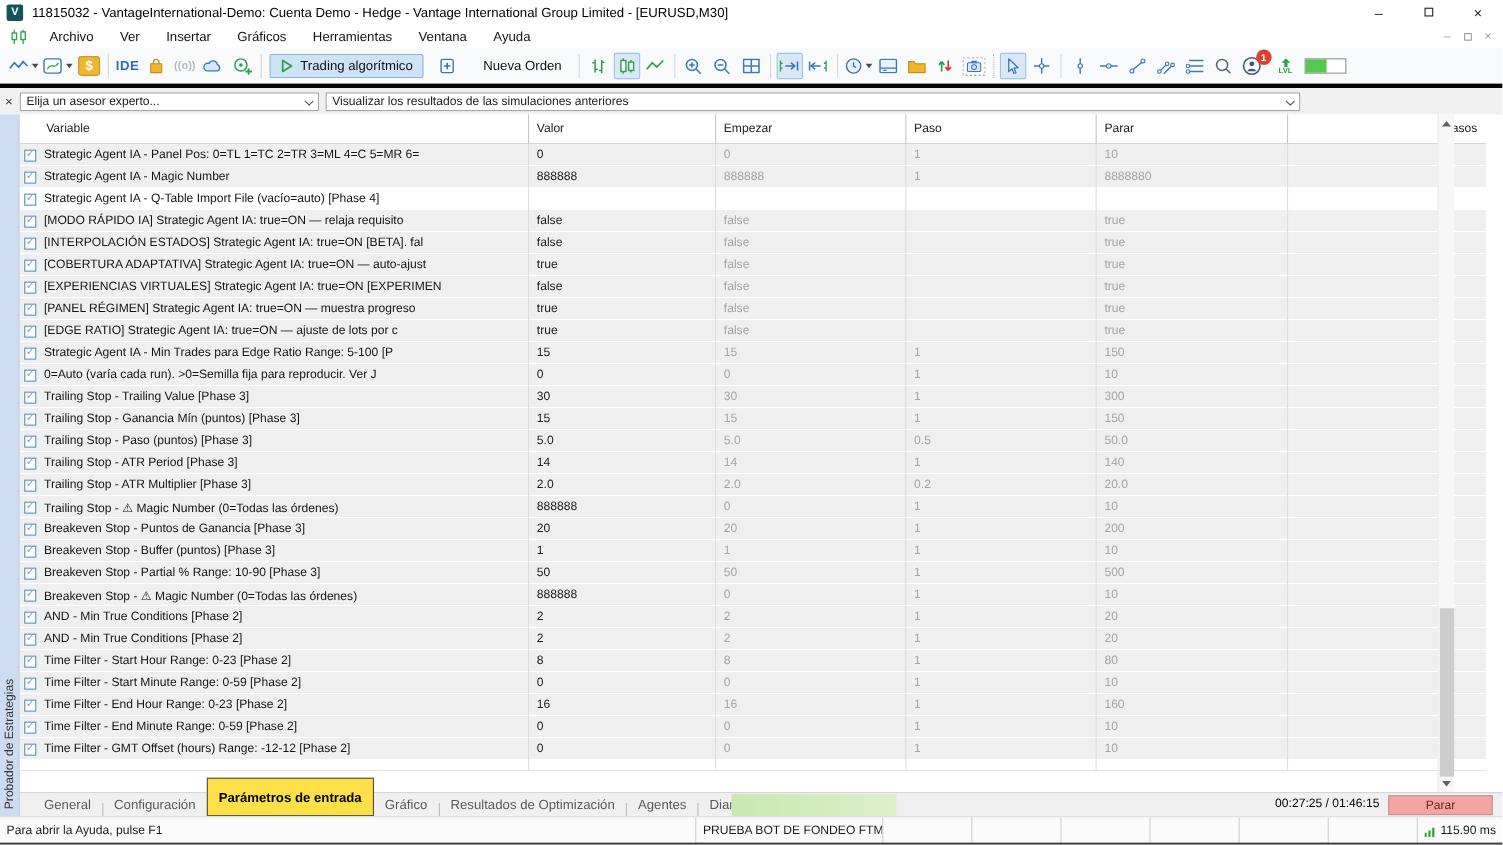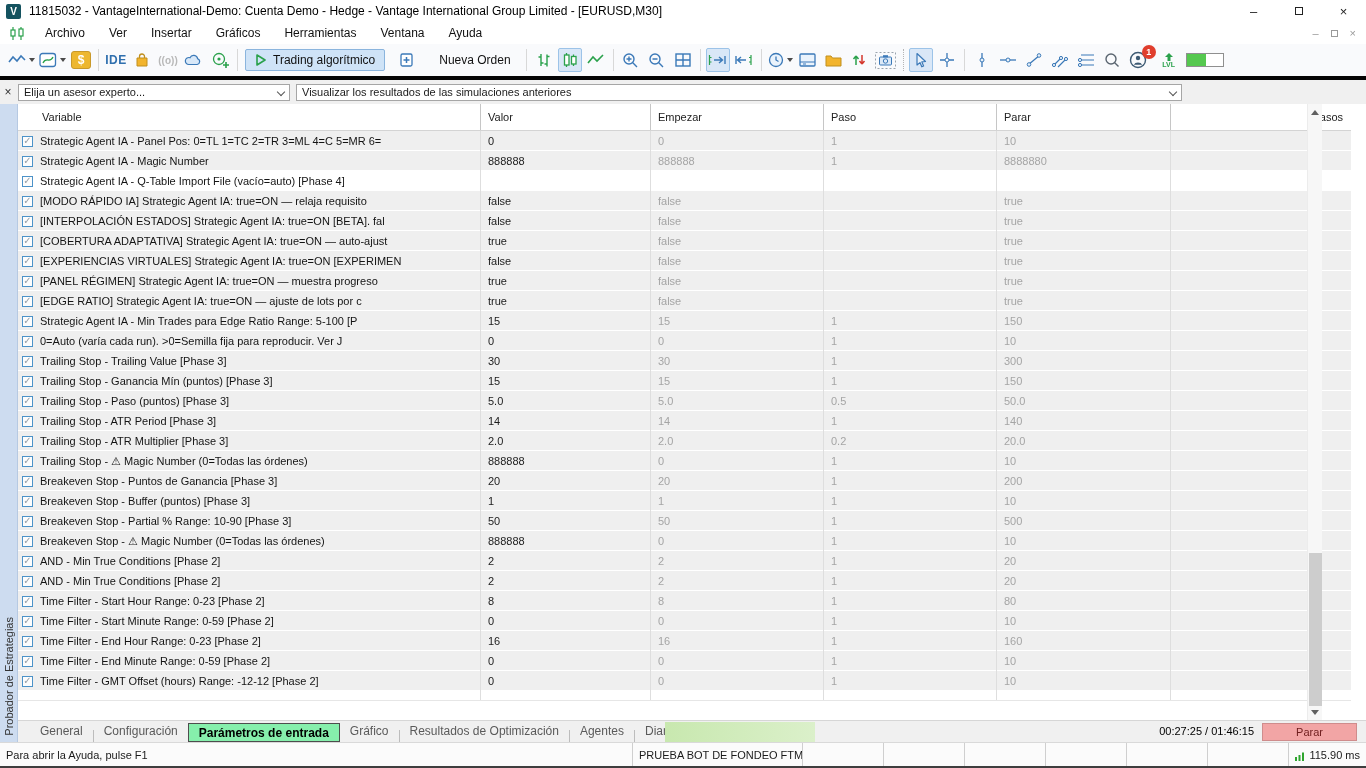--- a/index.html
+++ b/index.html
@@ -83,21 +83,21 @@
   .sb-btn{height:16px;display:flex;align-items:center;justify-content:center}
   .chev-up{width:0;height:0;border-left:4px solid transparent;border-right:4px solid transparent;border-bottom:5px solid #606060}
   .chev-dn{width:0;height:0;border-left:4px solid transparent;border-right:4px solid transparent;border-top:5px solid #606060}
   .sb-thumb{position:absolute;left:1px;top:449px;width:13px;height:153px;background:#cdcdcd}
   .sb-btn.bottom{position:absolute;bottom:0;left:0;width:100%}
 
   
   #tabbar{position:absolute;top:720px;left:18px;width:1348px;height:22px;background:#f0f0f0;border-top:1px solid #d6d6d6;
     display:flex;align-items:flex-end;padding-left:12px;position:absolute}
   .tab{font-size:12px;color:#5a5a5a;padding:0 10px;height:22px;display:flex;align-items:center;white-space:nowrap}
-  .tab.active{background:#86efac;border:1px solid #4d4d4d;color:#000;font-weight:bold;height:19px;margin-top:-1px}
+  .tab.active{background:#fde047;border:1px solid #4d4d4d;color:#000;font-weight:bold;height:35px;margin-top:-1px}
   .tabsep{width:1px;height:12px;background:#bcbcbc}
   .progress{position:absolute;left:647px;top:1px;width:150px;height:20px;background:linear-gradient(to right,#c8e8af,#dbf0ca)}
   .timer{position:absolute;right:112px;top:4px;font-size:11px;color:#000}
   .stop-btn{position:absolute;right:9px;top:2px;width:95px;height:18px;background:#f2a5a5;border:1px solid #cf8c8c;
     font-size:11px;color:#6e1d1d;font-family:"Liberation Sans",sans-serif}
 
   
   #statusbar{position:absolute;top:742px;left:0;width:1366px;height:24px;background:#fbfbfb;border-top:1px solid #d9d9d9;display:flex;align-items:stretch}
   .cell{font-size:11px;color:#1a1a1a;display:flex;align-items:center;padding:0 6px;border-left:1px solid #cfcfcf;white-space:nowrap;overflow:hidden}
   .cell.help{flex:1;border-left:none}

